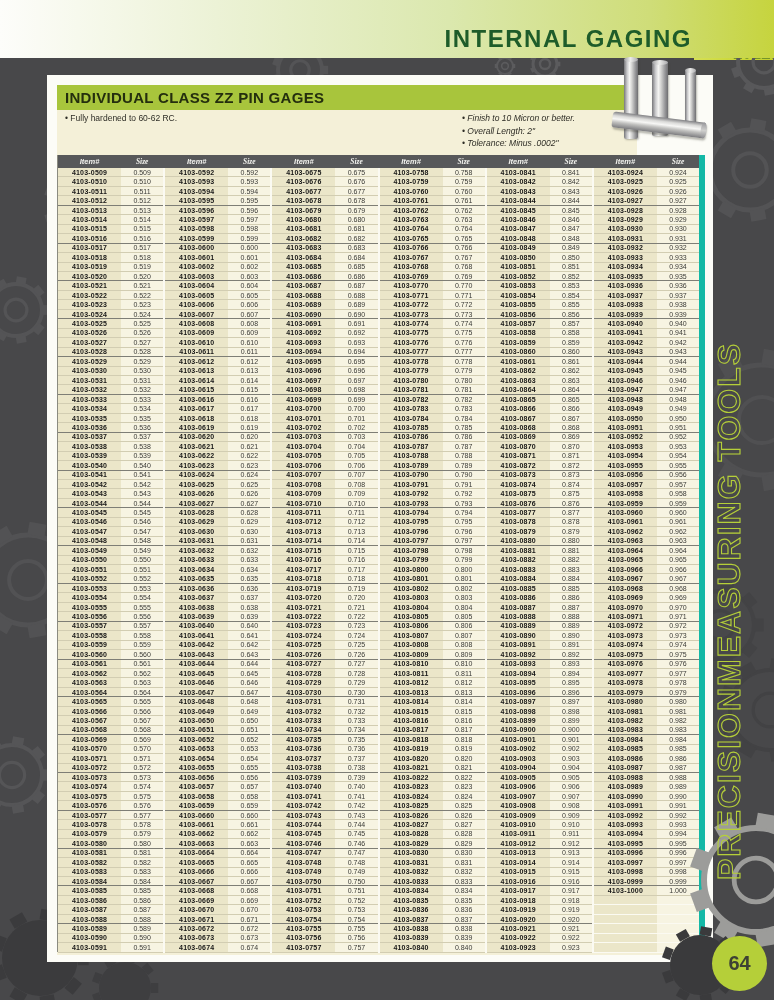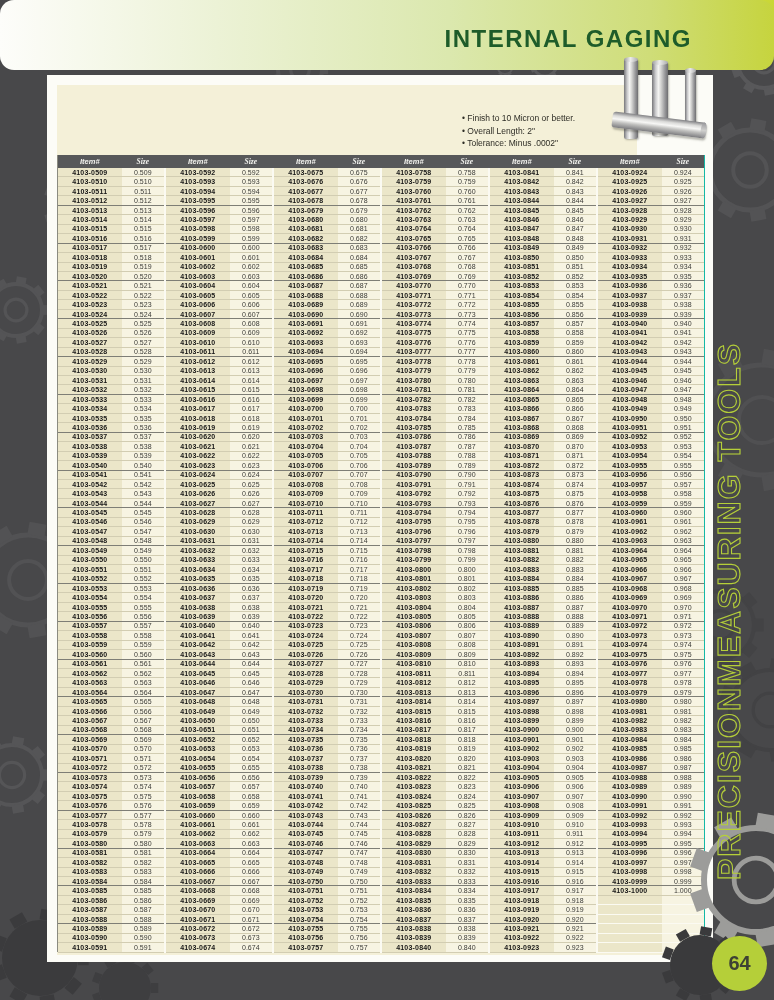--- a/index.html
+++ b/index.html
@@ -1,21 +1,21 @@
 <!DOCTYPE html>
 <html style="--frame_bg: #48484a; --page_bg: #fcfcf7; --cream: #f4f0d8; --accent_green: #a8c53c; --dark_green: #1e5c2a; --header_gray: #57585a; --item_cell_bg: #ebe6c9; --size_cell_bg: #f7f4e2; --side_text_green: #b5cf39; --badge_bg: #c9d639;"><head>
 <meta charset="utf-8">
 <style>
   html,body{margin:0;padding:0;}
   body{width:774px;height:1000px;position:relative;overflow:hidden;
        background:var(--frame_bg,#48484a);font-family:"Liberation Sans",sans-serif;}
 
   
-  #band{position:absolute;left:0;top:0;width:774px;height:70px;z-index:2;
-        background:linear-gradient(90deg,#fdfdfa 0%,#ecf2d6 28%,#dbe8ae 58%,#cfdd78 84%,#c6d43e 100%);border-radius:14px;}
+  #band{position:absolute;left:0;top:0;width:774px;height:58px;z-index:2;
+        background:linear-gradient(90deg,#fdfdfa 0%,#ecf2d6 28%,#dbe8ae 58%,#cfdd78 84%,#c6d43e 100%);}
   #main-title{position:absolute;top:25px;right:82px;font-size:24px;font-weight:bold;
         color:var(--dark_green,#1e5c2a);letter-spacing:1.5px;white-space:nowrap;}
   #badge{position:absolute;top:0;right:0;width:80px;height:60px;overflow:hidden;
         background:linear-gradient(115deg,#dde468 0%,#ccd93b 60%,#c3d22c 100%);}
   .badge3{position:absolute;left:5px;top:-8px;font-size:46px;font-weight:bold;color:#6e7f22;line-height:1;}
   .badge0{position:absolute;left:33px;top:-4px;font-size:46px;font-weight:bold;color:#1d4f2b;line-height:1;}
   .badgeCeleb{position:absolute;right:4px;bottom:15px;font-size:7.5px;font-weight:bold;color:#265729;}
   .badge2022{position:absolute;right:3px;bottom:0px;font-size:15px;font-weight:bold;letter-spacing:1px;
         color:#265729;-webkit-text-fill-color:transparent;-webkit-text-stroke:1px #265729;line-height:1;}
 
@@ -27,42 +27,42 @@
   #page{position:absolute;left:47px;top:75px;width:666px;height:887px;background:var(--page_bg,#fcfcf7);z-index:2;}
   #content{position:absolute;left:10px;top:10px;width:648px;height:870px;background:var(--cream,#f4f0d8);}
   #greenbar{position:absolute;left:10px;top:10px;width:580px;height:25px;background:var(--accent_green,#a8c53c);
         display:flex;align-items:center;}
   #greenbar span{padding-left:8px;font-size:15px;font-weight:bold;color:#242e0e;letter-spacing:.3px;white-space:nowrap;}
   #whitepatch{position:absolute;left:590px;top:10px;width:68px;height:70px;background:var(--page_bg,#fcfcf7);}
 
   
   .bullets{position:absolute;font-size:8.5px;line-height:12.5px;color:#2e2d26;}
   #bullets-left{left:18px;top:37px;width:400px;}
-  #bullets-right{left:415px;top:37px;width:180px;}
+  #bullets-right{left:415px;top:37px;width:180px;font-style:italic;}
   .bullet{white-space:nowrap;}
 
   
   #pins{position:absolute;left:565px;top:-18px;width:100px;height:96px;z-index:5;}
   .pin-v{position:absolute;border-radius:2px;
      background:linear-gradient(90deg,#77777a 0%,#c9c9cb 22%,#f5f5f3 40%,#d6d6d4 55%,#9a9a9c 80%,#6f6f72 100%);
      box-shadow:1px 1px 2px rgba(60,60,50,.35);}
   .pin-v::before{content:"";position:absolute;top:-2px;left:0;right:0;height:5px;border-radius:50%;
      background:linear-gradient(90deg,#9b9b9e,#eeeeec 45%,#a9a9ab);}
   #pin1{left:12px;top:2px;width:14px;height:80px;}
   #pin2{left:40px;top:5px;width:16px;height:74px;}
   #pin3{left:73px;top:13px;width:11px;height:62px;}
   .pin-h{position:absolute;left:0px;top:60px;width:94px;height:16px;transform:rotate(7deg);border-radius:3px;
      background:linear-gradient(180deg,#808083 0%,#dadad8 25%,#f7f7f5 45%,#c2c2c0 65%,#7b7b7e 100%);
      box-shadow:1px 2px 2px rgba(60,60,50,.35);}
   .pin-h::after{content:"";position:absolute;right:-1px;top:0;bottom:0;width:6px;border-radius:50%;
      background:linear-gradient(180deg,#96969a,#d0d0ce 50%,#8a8a8e);}
 
   
   #tableWrap{position:absolute;left:10px;top:80px;width:648px;height:797px;box-sizing:border-box;
-     border-left:1px solid #8b8b80;border-right:1px solid #14b8a6;border-bottom:1px solid #8b8b80;}
+     border-left:1px solid #8b8b80;border-right:6px solid #14b8a6;border-bottom:1px solid #8b8b80;}
   #thead{height:13px;background:var(--header_gray,#57585a);display:flex;}
   .hpair{flex:1;display:flex;margin-right:2px;}
   .hpair:last-child{margin-right:0;}
   .hi,.hs{display:flex;align-items:center;justify-content:center;font-size:7.5px;font-weight:bold;
      font-style:italic;color:#f2f2ee;}
   .hi{flex:1.5;} .hs{flex:1;font-family:Liberation Serif, serif;}
   #tbody{height:784px;display:flex;flex-direction:column;}
   .trow{flex:1;display:flex;background:#fbfaf2;min-height:0;}
   .pair{flex:1;display:flex;margin-right:2px;box-sizing:border-box;border-bottom:1px solid #d2cdb2;min-height:0;}
   .pair:last-child{margin-right:0;}
@@ -271,21 +271,25 @@
 <div id="badge">
   <span class="badge3">3</span>
   <span class="badge0">0</span>
   <span class="badgeCeleb">Celebrating</span>
   <span class="badge2022">2022</span>
 </div>
 
 <div id="page">
   <div id="content"></div>
   <div id="whitepatch"></div>
+  <div id="greenbar">
+    <span>INDIVIDUAL CLASS ZZ PIN GAGES</span>
+  </div>
   <div id="bullets-left" class="bullets">
+      <div class="bullet">•  Fully hardened to 60-62 RC.</div>
     </div>
   <div id="bullets-right" class="bullets">
       <div class="bullet">•  Finish to 10 Micron or better.</div>
       <div class="bullet">•  Overall Length: 2"</div>
       <div class="bullet">•  Tolerance: Minus .0002"</div>
     </div>
   <div id="pins">
     <div id="pin1" class="pin-v"></div>
     <div id="pin2" class="pin-v"></div>
     <div id="pin3" class="pin-v"></div>

